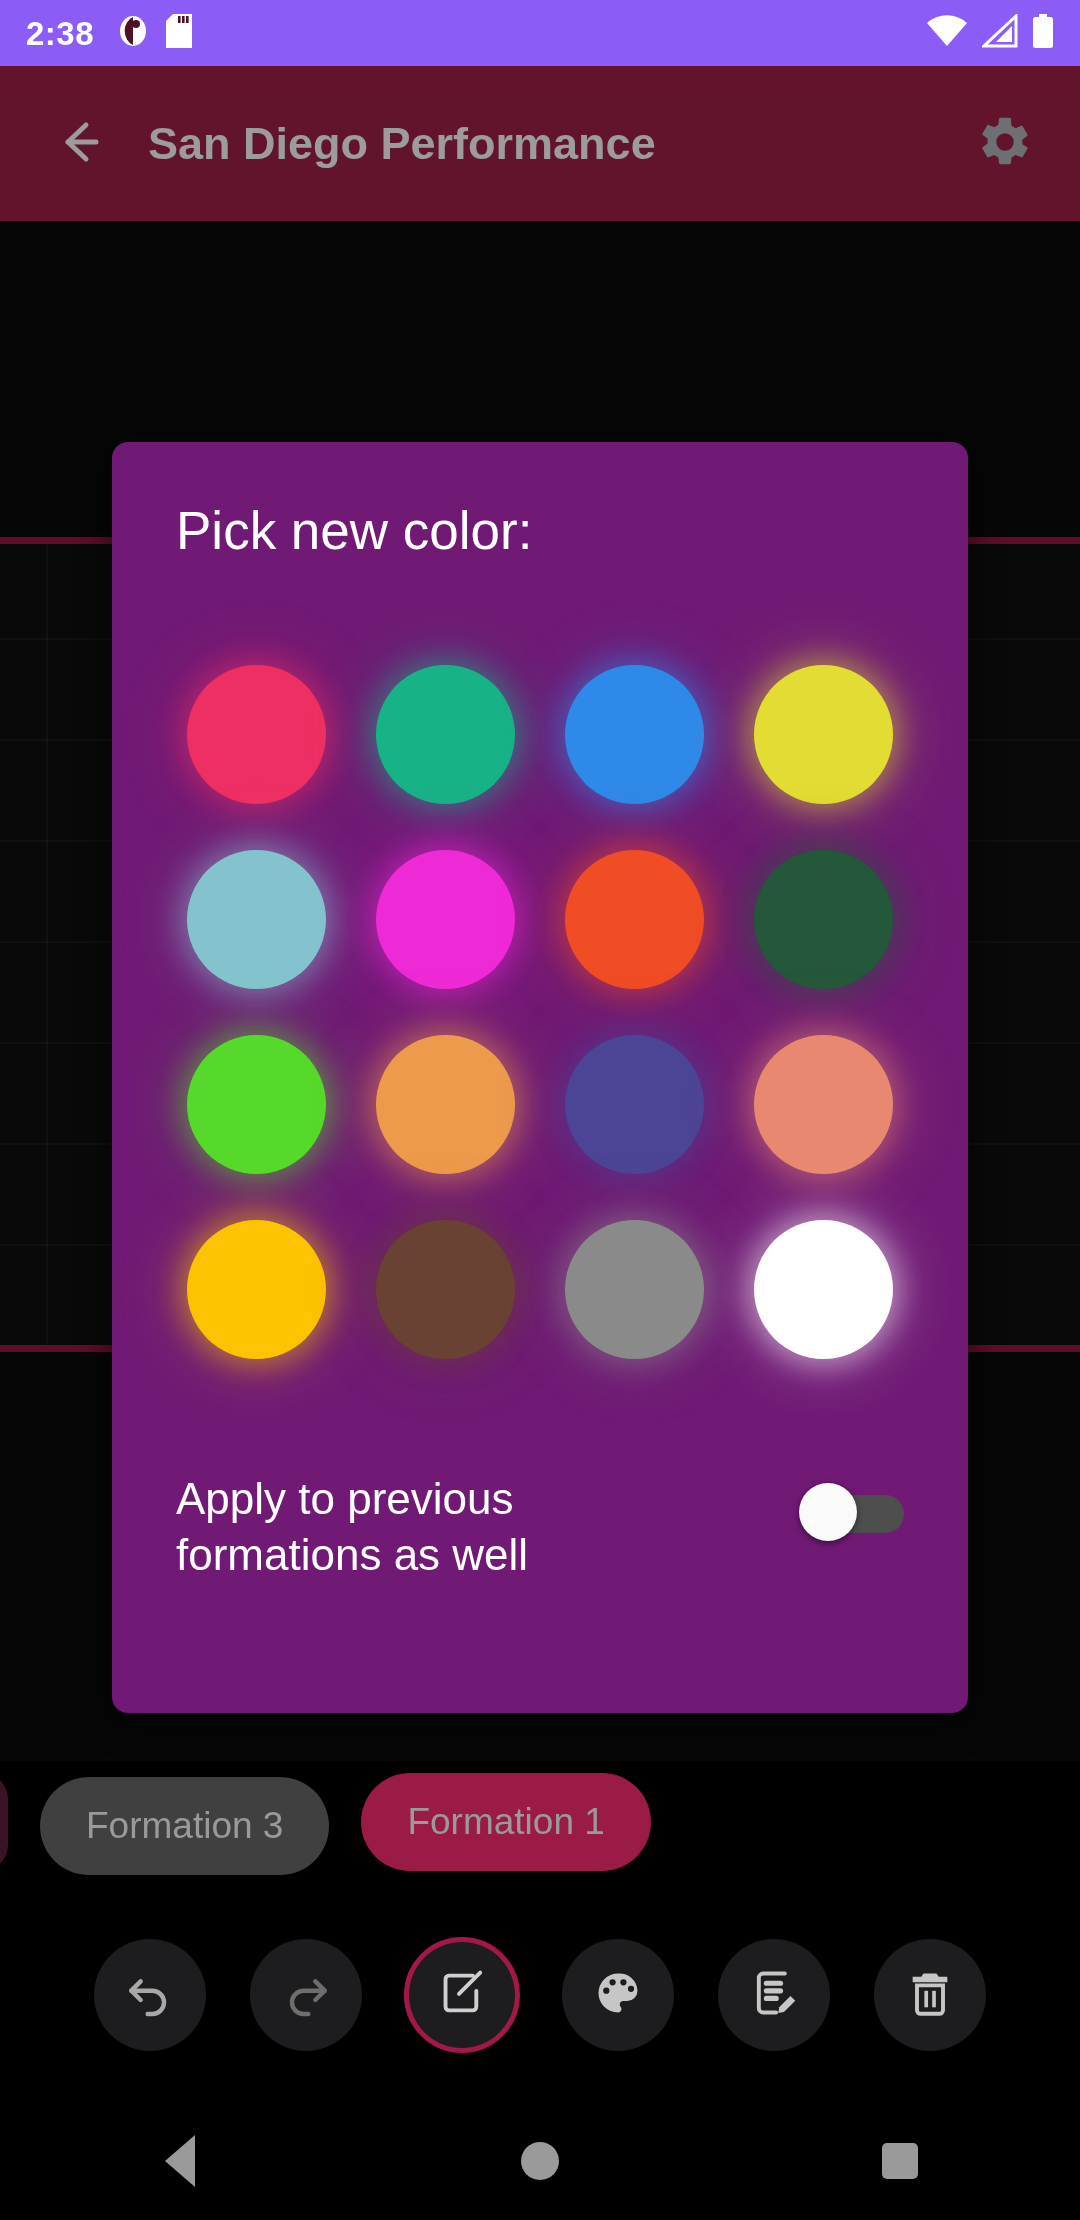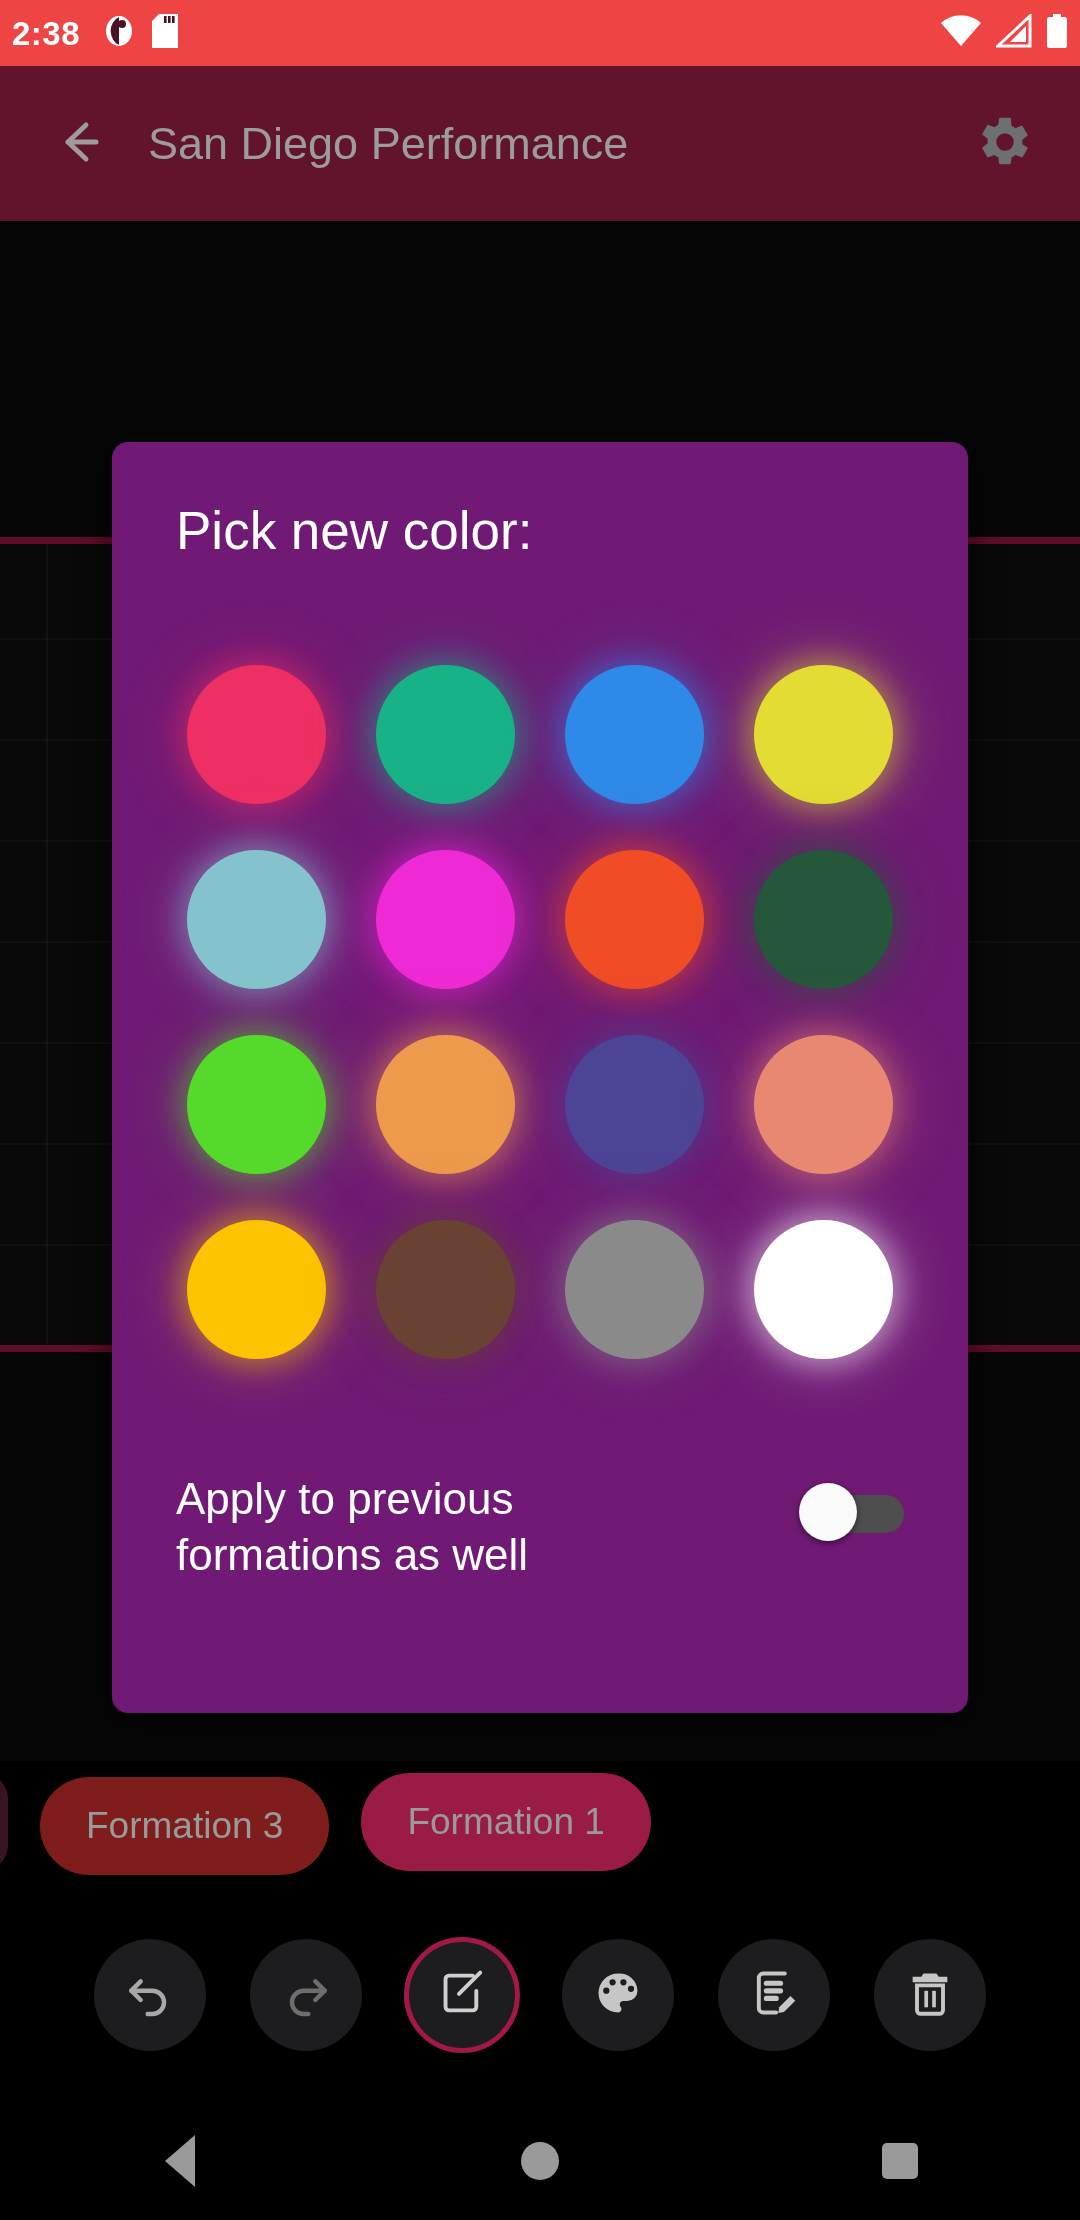--- a/index.html
+++ b/index.html
@@ -7,22 +7,22 @@
   body {
     font-family:"Liberation Sans", sans-serif;
     -webkit-font-smoothing:antialiased;
     overflow:hidden;
     position:relative;
   }
 
   
   #status-bar{
     position:absolute; left:0; top:0; width:1080px; height:66px;
-    background:#ef4444;
-    display:flex; align-items:center; padding:0 12px;
+    background:#8b5cf6;
+    display:flex; align-items:center; padding:0 26px;
   }
   #status-bar .clock{
     color:#ffffff; font-size:33px; font-weight:bold; letter-spacing:.5px;
     line-height:1;
   }
   .sb-left-icons{ display:flex; align-items:center; gap:18px; margin-left:24px; }
   .sb-spacer{ flex:1 1 auto; }
   .sb-right-icons{ display:flex; align-items:center; gap:14px; }
 
   
@@ -35,21 +35,21 @@
   #app-bar:after{
     content:""; position:absolute; inset:0; background:rgba(0,0,0,0.30);
     pointer-events:none;
   }
   #back-button{
     width:110px; height:110px; margin-left:22px;
     display:flex; align-items:center; justify-content:center;
     position:relative; z-index:2;
   }
   #app-bar-title{
-    color:#9C9C9C; font-size:45px; font-weight:normal;
+    color:#9C9C9C; font-size:45px; font-weight:bold;
     margin-left:16px; white-space:nowrap; position:relative; z-index:2;
   }
   #settings-button{
     position:absolute; right:30px; top:50%; transform:translateY(-50%);
     width:90px;height:90px; display:flex;align-items:center;justify-content:center;
     z-index:2;
   }
 
   
   #canvas-area{
@@ -128,21 +128,21 @@
   }
   .chip{
     height:98px; border-radius:49px;
     display:flex; align-items:center; justify-content:center;
     padding:0 46px; font-size:37px; color:#9A9A9A; white-space:nowrap;
   }
   .chip.partial{
     margin-left:-44px; width:52px; padding:0;
     background:#3A1424; overflow:hidden;
   }
-  .chip.inactive{ background:#7f1d1d;margin-top:8px; }
+  .chip.inactive{ background:#404040;margin-top:8px; }
   .chip.active{ background:#9A1B46; }
   .chip.outline{ background:#111113; border:2px solid #9A1B46; }
 
   
   #bottom-toolbar{
     position:absolute; left:0; top:1900px; width:1080px; height:190px;
     display:flex; align-items:center; justify-content:center; gap:44px;
   }
   .tool-btn{
     width:112px; height:112px; border-radius:50%;

